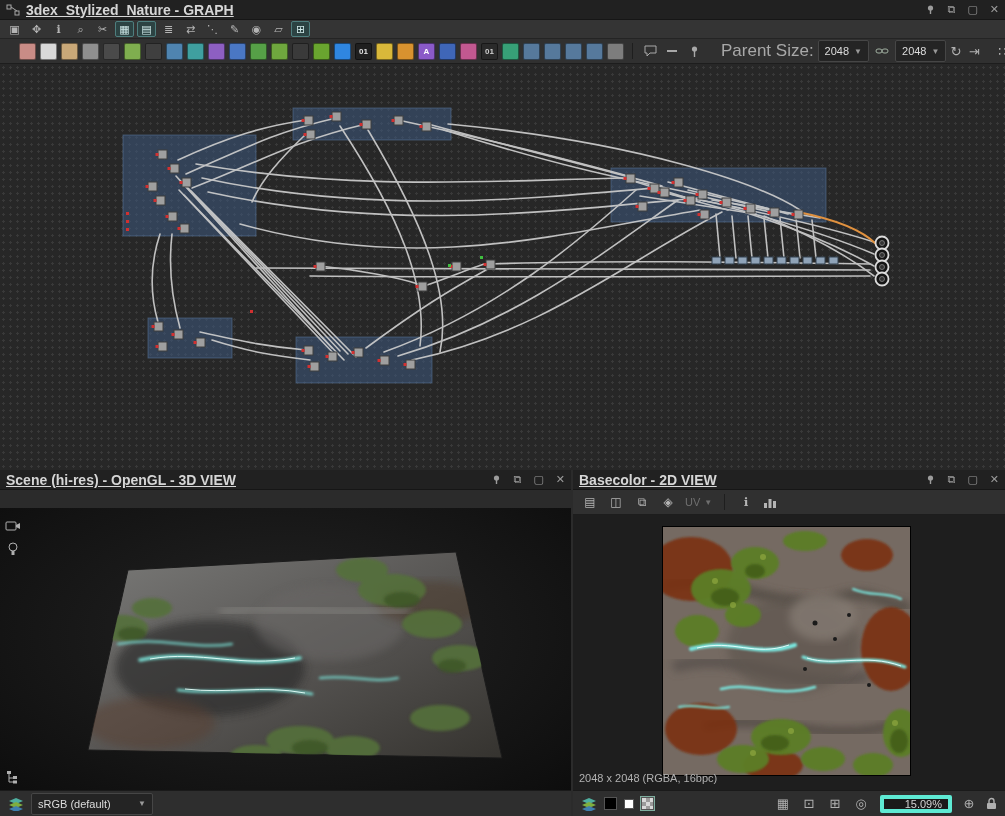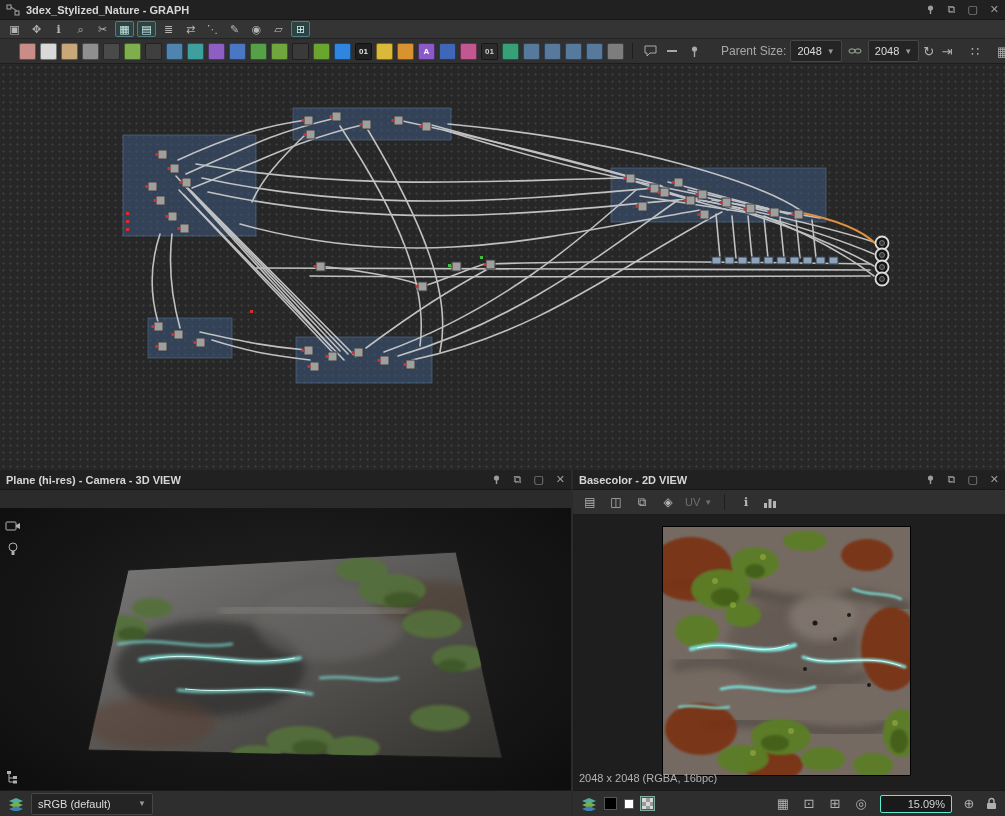--- a/index.html
+++ b/index.html
@@ -1,51 +1,51 @@
 <!DOCTYPE html>
 <html><head>
 <meta charset="utf-8">
 <style>
   *{margin:0;padding:0;box-sizing:border-box;}
   html,body{width:1005px;height:816px;overflow:hidden;}
   body{background:#2b2b2b;font-family:"Liberation Sans","DejaVu Sans",sans-serif;color:#c8c8c8;position:relative;}
   .panel{position:absolute;background:#2b2b2b;}
   .titlebar{height:20px;background:#212121;border-bottom:1px solid #161616;display:flex;align-items:center;padding:0 6px;gap:6px;}
-  .titlebar .title{font-size:11px;font-weight:bold;color:#d6d6d6;white-space:nowrap;}
+  .titlebar .title{font-size:14px;font-weight:bold;color:#d6d6d6;white-space:nowrap;text-decoration:underline;}
   .winbtns{margin-left:auto;display:flex;gap:12px;align-items:center;color:#9c9c9c;font-size:11px;}
   .winbtns span, .winbtns svg{cursor:default;line-height:1;}
   
   .toolbar1{height:19px;background:#343434;border-bottom:1px solid #242424;display:flex;align-items:center;padding:0 5px;gap:3px;}
   .t1icon{width:19px;height:16px;display:flex;align-items:center;justify-content:center;font-size:11px;color:#b4b4b4;border:1px solid transparent;border-radius:2px;}
   .t1icon.active{background:#2c4343;border-color:#4e7e7e;color:#cfe8e8;}
   .toolbar2{height:25px;background:#303030;border-bottom:1px solid #1d1d1d;display:flex;align-items:center;padding:0 19px;gap:4px;}
   .ticon{width:17px;height:17px;border-radius:2px;display:flex;align-items:center;justify-content:center;font-size:8px;font-weight:bold;color:#fff;flex:0 0 auto;border:1px solid rgba(0,0,0,.45);}
   .vsep{width:1px;height:16px;background:#1e1e1e;margin:0 4px;flex:0 0 auto;}
   .graysvg{flex:0 0 auto;display:flex;align-items:center;justify-content:center;width:18px;height:17px;}
-  .sizelabel{font-size:12px;color:#a8a8a8;margin-left:14px;white-space:nowrap;}
+  .sizelabel{font-size:17px;color:#a8a8a8;margin-left:14px;white-space:nowrap;}
   .dd{display:flex;align-items:center;gap:5px;background:#242424;border:1px solid #464646;border-radius:2px;height:22px;padding:0 6px;font-size:11px;color:#dcdcdc;white-space:nowrap;}
   .dd .chev{font-size:8px;color:#999;}
   .glyphbtn{width:20px;height:18px;display:flex;align-items:center;justify-content:center;color:#b0b0b0;font-size:13px;}
   
   .graph-canvas{position:absolute;left:0;top:64px;width:1005px;height:406px;background-color:#272727;
     background-image:radial-gradient(rgba(150,150,150,.16) 1px,transparent 1.2px);background-size:7px 7px;}
   
   .menubar{height:18px;background:#2e2e2e;border-bottom:1px solid #1c1c1c;display:flex;align-items:center;padding:0 6px;}
   .menuitem{font-size:11px;color:#cccccc;padding:0 8px;}
   .viewport3d{position:absolute;left:0;top:38px;width:571px;height:282px;background:radial-gradient(ellipse at 50% 45%,#242424 0%,#131313 75%,#0d0d0d 100%);overflow:hidden;}
   .leftstrip{position:absolute;left:0;top:40px;width:26px;height:240px;display:flex;flex-direction:column;align-items:center;gap:10px;padding-top:6px;}
   .statusbar{position:absolute;left:0;bottom:0;width:100%;height:26px;background:#2e2e2e;border-top:1px solid #1a1a1a;display:flex;align-items:center;padding:0 8px;gap:7px;}
   .canvas2d{position:absolute;left:0;top:45px;width:432px;height:275px;background:#1e1e1e;overflow:hidden;}
   .toolbar2d{height:25px;background:#303030;border-bottom:1px solid #1d1d1d;display:flex;align-items:center;padding:0 8px;gap:8px;}
   .t2icon{width:18px;height:17px;display:flex;align-items:center;justify-content:center;font-size:12px;color:#b4b4b4;}
   .uvdd{display:flex;align-items:center;gap:4px;font-size:11px;color:#6f6f6f;text-align:right;}
   .imginfo{position:absolute;left:6px;bottom:6px;font-size:11px;color:#b2b2b2;}
   .swatch{width:13px;height:13px;border:1px solid #555;flex:0 0 auto;}
   .checker{background-image:linear-gradient(45deg,#9a9a9a 25%,transparent 25%,transparent 75%,#9a9a9a 75%),linear-gradient(45deg,#9a9a9a 25%,#d8d8d8 25%,#d8d8d8 75%,#9a9a9a 75%);background-size:8px 8px;background-position:0 0,4px 4px;outline:1px solid #7fae9f;}
-  .zoombox{margin-left:2px;width:72px;height:18px;background:#1a1a1a;border:1px solid #5eead4;border-radius:2px;display:flex;align-items:center;justify-content:flex-end;padding:0 6px;font-size:11px;color:#d2d2d2;}
+  .zoombox{margin-left:2px;width:72px;height:18px;background:#1a1a1a;border:4px solid #5eead4;border-radius:2px;display:flex;align-items:center;justify-content:flex-end;padding:0 6px;font-size:11px;color:#d2d2d2;}
   .sright{margin-left:auto;display:flex;align-items:center;gap:8px;}
   .sicon{display:flex;align-items:center;justify-content:center;width:18px;height:18px;color:#b0b0b0;font-size:13px;}
 </style>
 </head>
 <body>
 
 <div class="panel" style="left:0;top:0;width:1005px;height:470px;">
   <div class="titlebar">
     <svg width="14" height="14" viewBox="0 0 14 14">
       <rect x="1" y="2" width="4" height="4" fill="none" stroke="#a8a8a8"></rect>
@@ -300,21 +300,21 @@
         <rect x="126" y="164" width="3" height="3" fill="#d23030"></rect>
         <rect x="480" y="192" width="3" height="3" fill="#3fbf3f"></rect>
         <rect x="448" y="200" width="3" height="3" fill="#3fbf3f"></rect>
       </g>
     </svg>
   </div>
 </div>
 
 <div class="panel" style="left:0;top:470px;width:571px;height:346px;">
   <div class="titlebar">
-    <span class="title">Plane (hi-res) - Camera - 3D VIEW</span>
+    <span class="title">Scene (hi-res) - OpenGL - 3D VIEW</span>
     <div class="winbtns">
       <svg width="11" height="11" viewBox="0 0 11 11">
           <circle cx="5.5" cy="4" r="2.6" fill="#9c9c9c"></circle>
           <path d="M5.5 6 L5.5 10" stroke="#9c9c9c" stroke-width="1.4"></path>
         </svg>
       <span>⧉</span>
       <span>▢</span>
       <span>✕</span>
     </div>
   </div>

